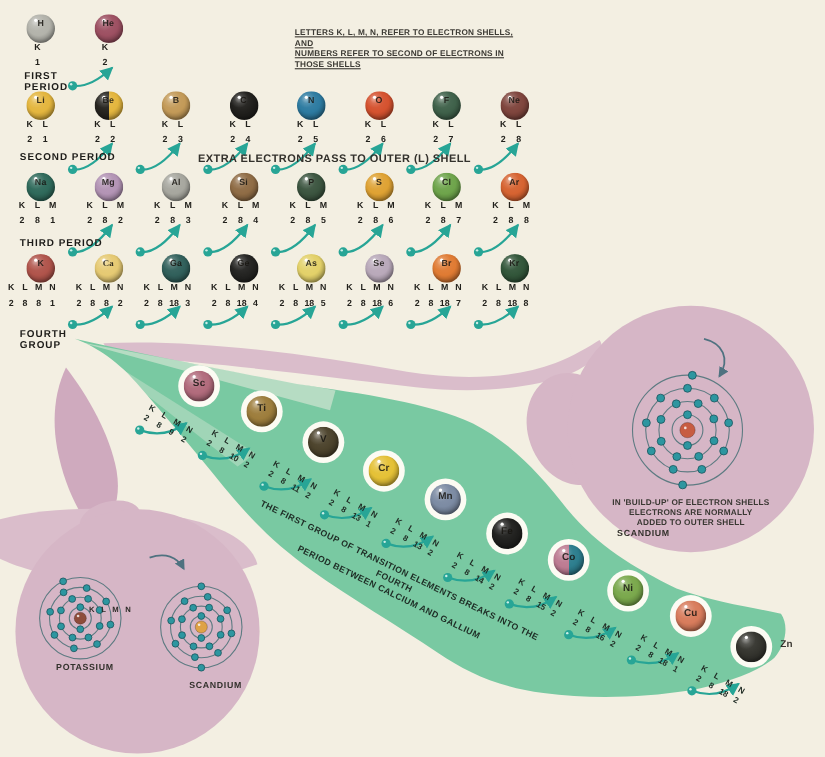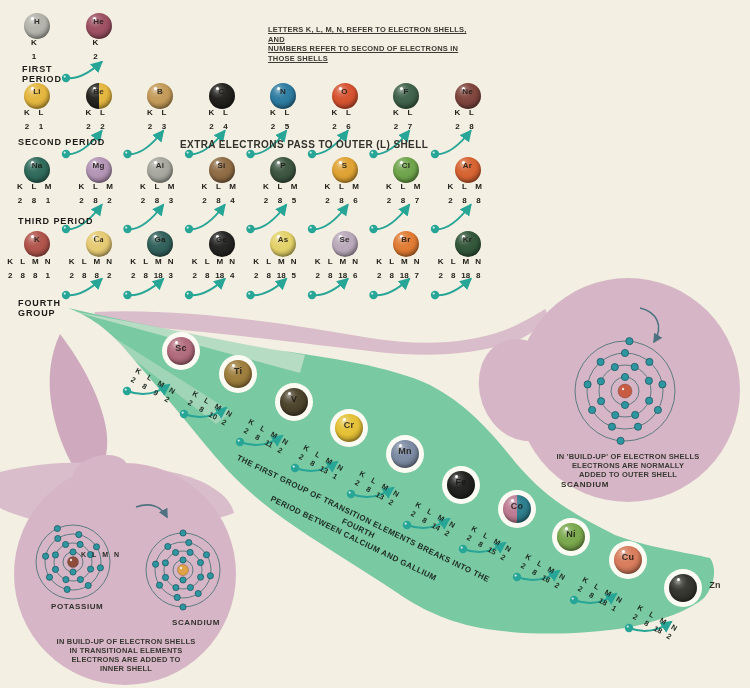--- a/index.html
+++ b/index.html
@@ -272,26 +272,20 @@
   <div class="lbl atom-label" style="left:51px;top:602px;">POTASSIUM</div>
   <div class="lbl atom-label" style="left:172px;top:618px;">SCANDIUM</div>
 
   <div class="klmn" style="left:81px;top:551px;" id="klmn-row">
       <span>K</span>
       <span>L</span>
       <span>M</span>
       <span>N</span>
     </div>
 
-  <div class="lbl callout-note" style="left:52px;top:637px;width:148px;">
-    <div>IN BUILD-UP OF ELECTRON SHELLS</div>
-    <div>IN TRANSITIONAL ELEMENTS</div>
-    <div>ELECTRONS ARE ADDED TO</div>
-    <div>INNER SHELL</div>
-  </div>
 
   <div id="elements-layer">
       <div class="sphere" style="left:24px;top:13px;width:26px;height:26px;background-image:radial-gradient(circle at 32% 26%, rgba(255,255,255,.5) 0%, rgba(255,255,255,.12) 16%, rgba(255,255,255,0) 32%),radial-gradient(circle at 42% 34%, rgba(255,255,255,.08) 0%, rgba(0,0,0,0) 45%, rgba(0,0,0,.4) 94%), linear-gradient(#b3b3ab,#b3b3ab);box-shadow:inset -1px -2px 3px rgba(0,0,0,.25);">
            <span class="hl"></span>
            <span class="sym">H</span>
       </div>
       <div class="shellrow" style="left:27px;top:38px;">
         <span style="width:14px">K</span>
       </div>
       <div class="shellrow" style="left:27px;top:52px;">

